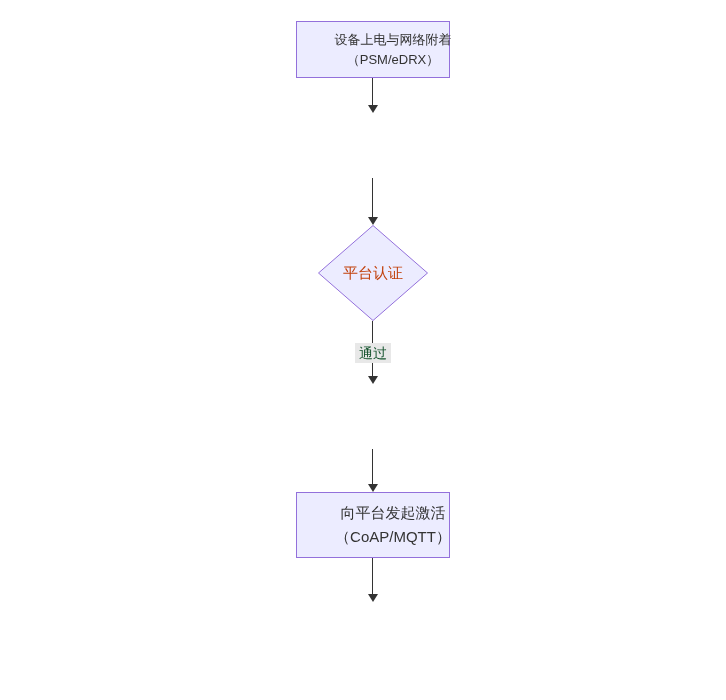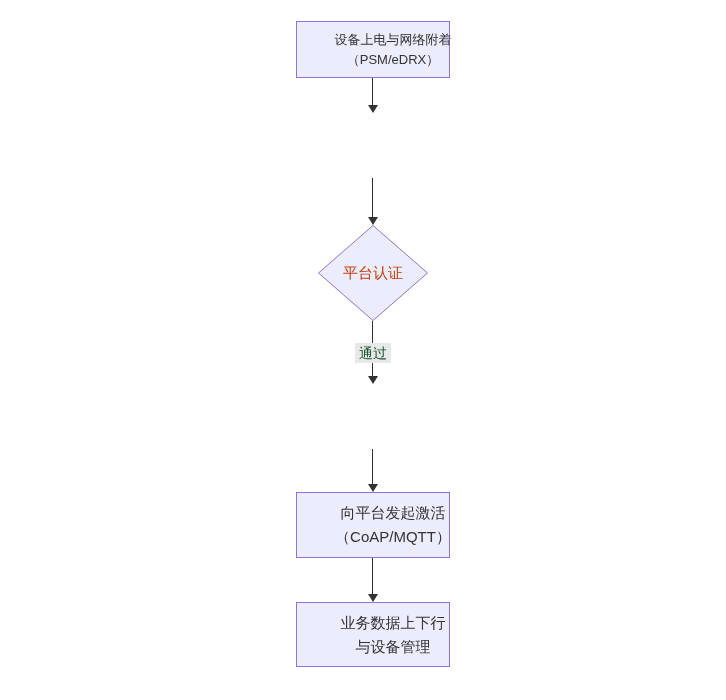--- a/index.html
+++ b/index.html
@@ -117,18 +117,14 @@
   <div class="ahead" style="top:484px;"></div>
 
   <div class="node node-5">
     <span>向平台发起激活</span>
     <span>（CoAP/MQTT）</span>
   </div>
 
   <div class="vline" style="top:558px;height:36px;"></div>
   <div class="ahead" style="top:594px;"></div>
 
-  <div class="node node-6">
-    <span>业务数据上下行</span>
-    <span>与设备管理</span>
-  </div>
 
 </div>
 
 </body></html>

